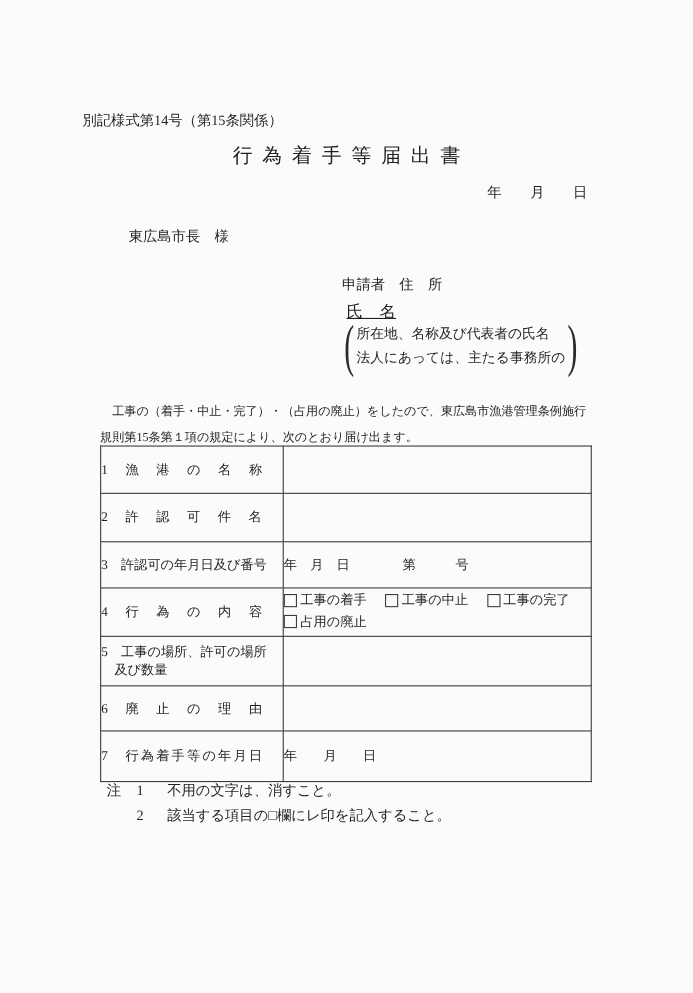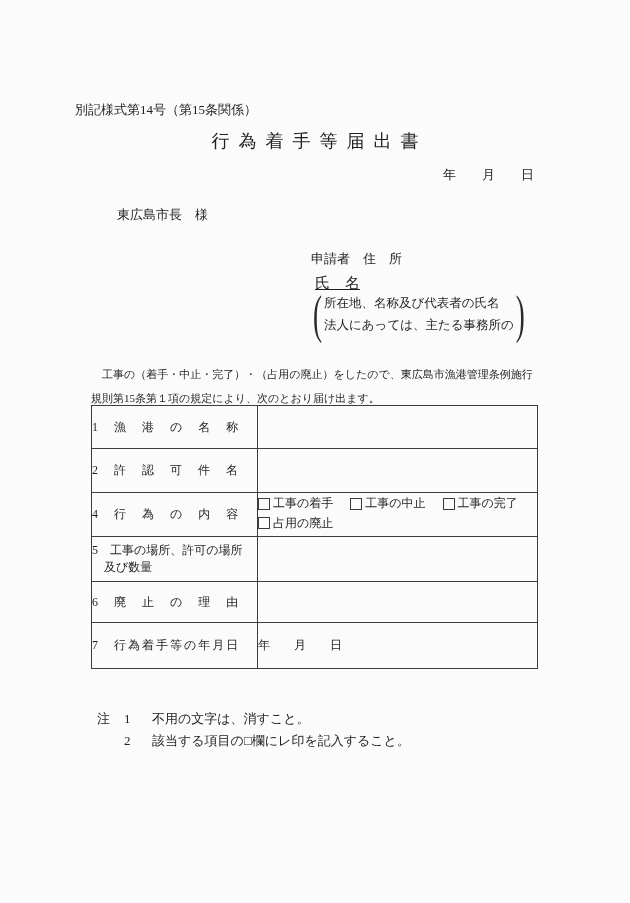--- a/index.html
+++ b/index.html
@@ -127,20 +127,24 @@
 <table class="form-table">
   <tbody>
       <tr class="r1">
     <td class="label-cell spread">1　漁　港　の　名　称</td>
     <td class="value-cell"></td>
   </tr>
   <tr class="r2">
     <td class="label-cell spread">2　許　認　可　件　名</td>
     <td class="value-cell"></td>
   </tr>
+  <tr class="r3">
+    <td class="label-cell">3　許認可の年月日及び番号</td>
+    <td class="value-cell pad-date1">年　月　日　　　　第　　　号</td>
+  </tr>
   <tr class="r4">
     <td class="label-cell spread">4　行　為　の　内　容</td>
     <td class="value-cell">
       <div class="cb-line">
         <span class="checkbox-option">
           <span class="cb"></span>
           <span>工事の着手</span>
         </span>
         <span class="checkbox-option">
           <span class="cb"></span>

